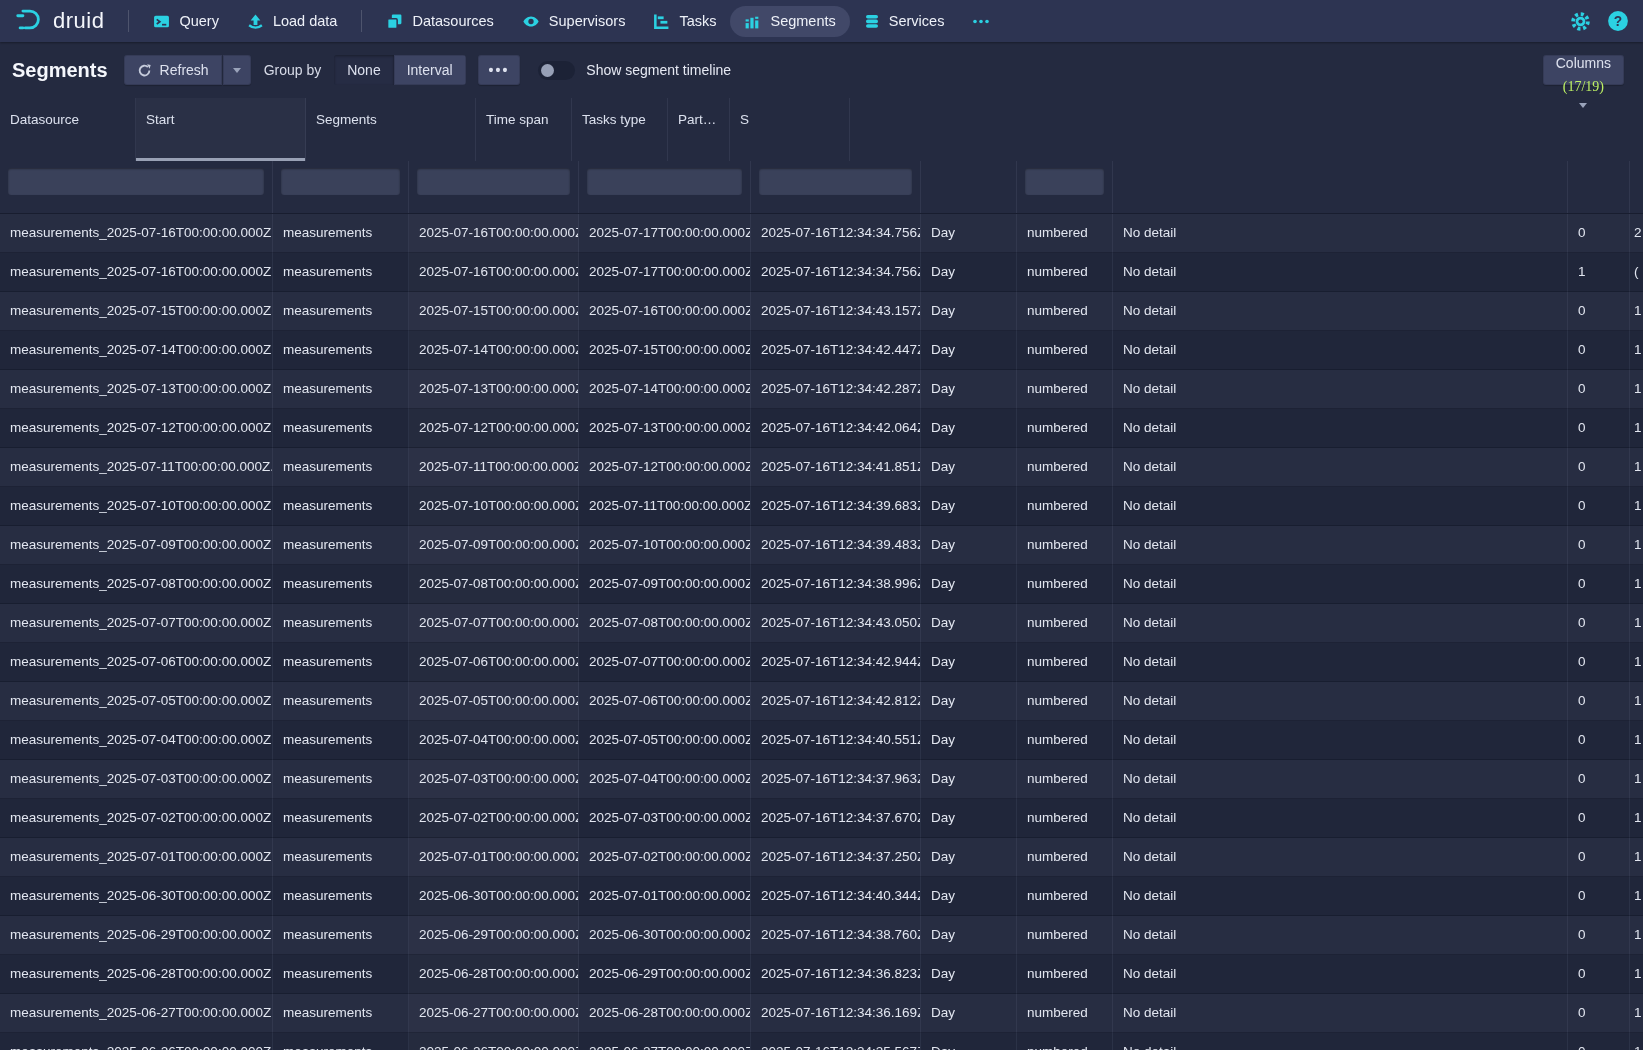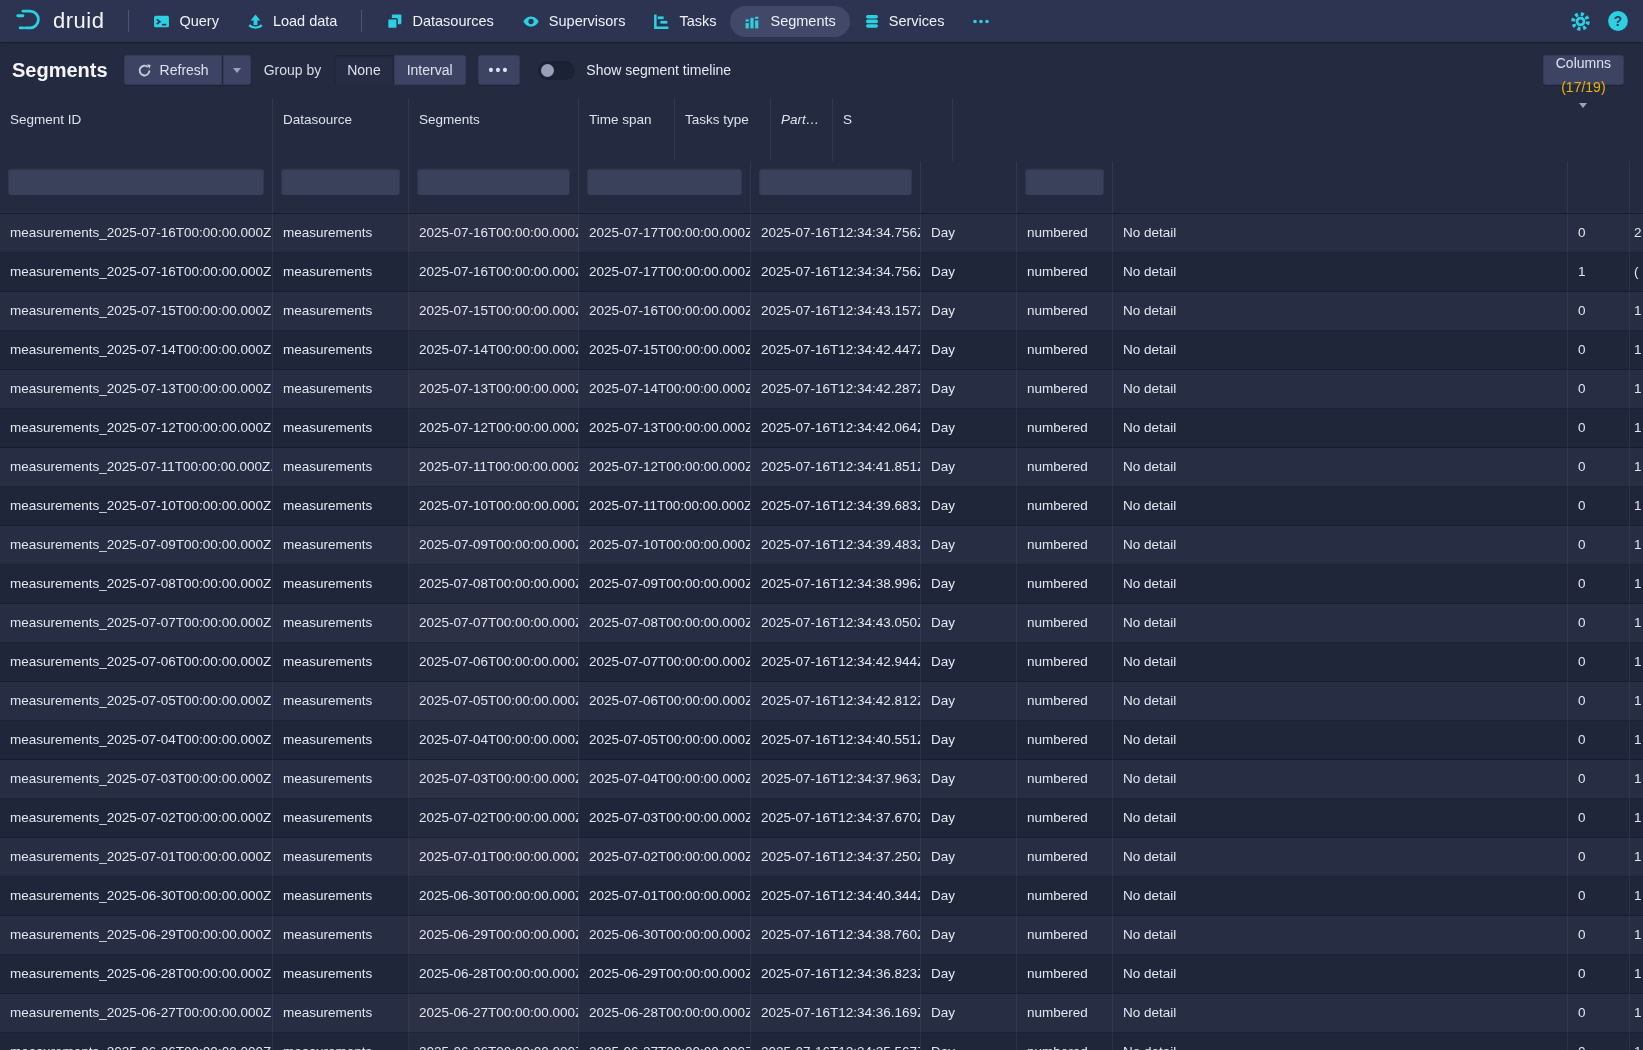--- a/index.html
+++ b/index.html
@@ -40,21 +40,21 @@
   .caret { width:0; height:0; border-left:4.5px solid transparent; border-right:4.5px solid transparent; border-top:5.5px solid #9aa3ba; }
   .label { font-size:14px; color:#d8dce8; margin:0 13px; white-space:nowrap;text-align:right; }
   .btn-group { display:flex; border-radius:3px; overflow:hidden; }
   .btn-group .btn { border-radius:0; }
   .btn.pressed { background:#262c44; box-shadow:inset 0 1px 3px rgba(0,0,0,.35); }
   .more-btn { margin-left:12px; letter-spacing:2px; font-weight:bold; padding:0 11px; }
   .switch { margin-left:18px; margin-right:11px; width:37px; height:19px; border-radius:10px; background:#1c2236; cursor:pointer; position:relative; flex:none; }
   .switch .knob { position:absolute; left:3px; top:3px; width:13px; height:13px; border-radius:50%; background:#97a0b6; }
   .toolbar-label { font-size:14px; color:#e6e9f3; white-space:nowrap; }
   .columns-btn { margin-left:auto; margin-right:9px;flex-direction:column; }
-  .columns-btn .count { color:#eab308; }
+  .columns-btn .count { color:#bef264;font-family:Liberation Serif, serif; }
   
   .table-wrap { width:1643px; overflow:hidden; }
   .tbl { width:1750px; }
   .tr { display:flex; }
   .th-row { height:63px; }
   .th {
     padding:14px 10px 0; font-size:13.5px; color:#dce1ee;
     border-right:1px solid rgba(140,150,180,.13); cursor:pointer; position:relative;
     white-space:nowrap; overflow:hidden; text-overflow:ellipsis; flex:none;
   }
@@ -220,26 +220,26 @@
   <div class="btn columns-btn">
     <span>Columns</span>
     <span class="count">(17/19)</span>
     <span class="caret"></span>
   </div>
 </div>
 
 <div class="table-wrap">
   <div class="tbl">
     <div class="tr th-row" id="header-row">
-        <div class="th" style="width: 273px;">Segment ID</div>
         <div class="th" style="width: 136px;">Datasource</div>
+        <div class="th sorted" style="width: 170px;">Start</div>
         <div class="th" style="width: 170px;">Segments</div>
         <div class="th" style="width: 96px;">Time span</div>
         <div class="th" style="width: 96px;">Tasks type</div>
-        <div class="th" style="width: 62px; font-style: italic;">Partiti...</div>
+        <div class="th" style="width: 62px;">Partiti...</div>
         <div class="th" style="width: 120px;">S</div>
       </div>
     <div class="tr filter-row" id="filter-row">
         <div class="fc" style="width: 273px;"><input type="text" style=""></div>
         <div class="fc" style="width: 136px;"><input type="text" style=""></div>
         <div class="fc" style="width: 170px;"><input type="text" style=""></div>
         <div class="fc" style="width: 172px;"><input type="text" style=""></div>
         <div class="fc" style="width: 170px;"><input type="text" style=""></div>
         <div class="fc" style="width: 96px;"></div>
         <div class="fc" style="width: 96px;"><input type="text" style=""></div>

